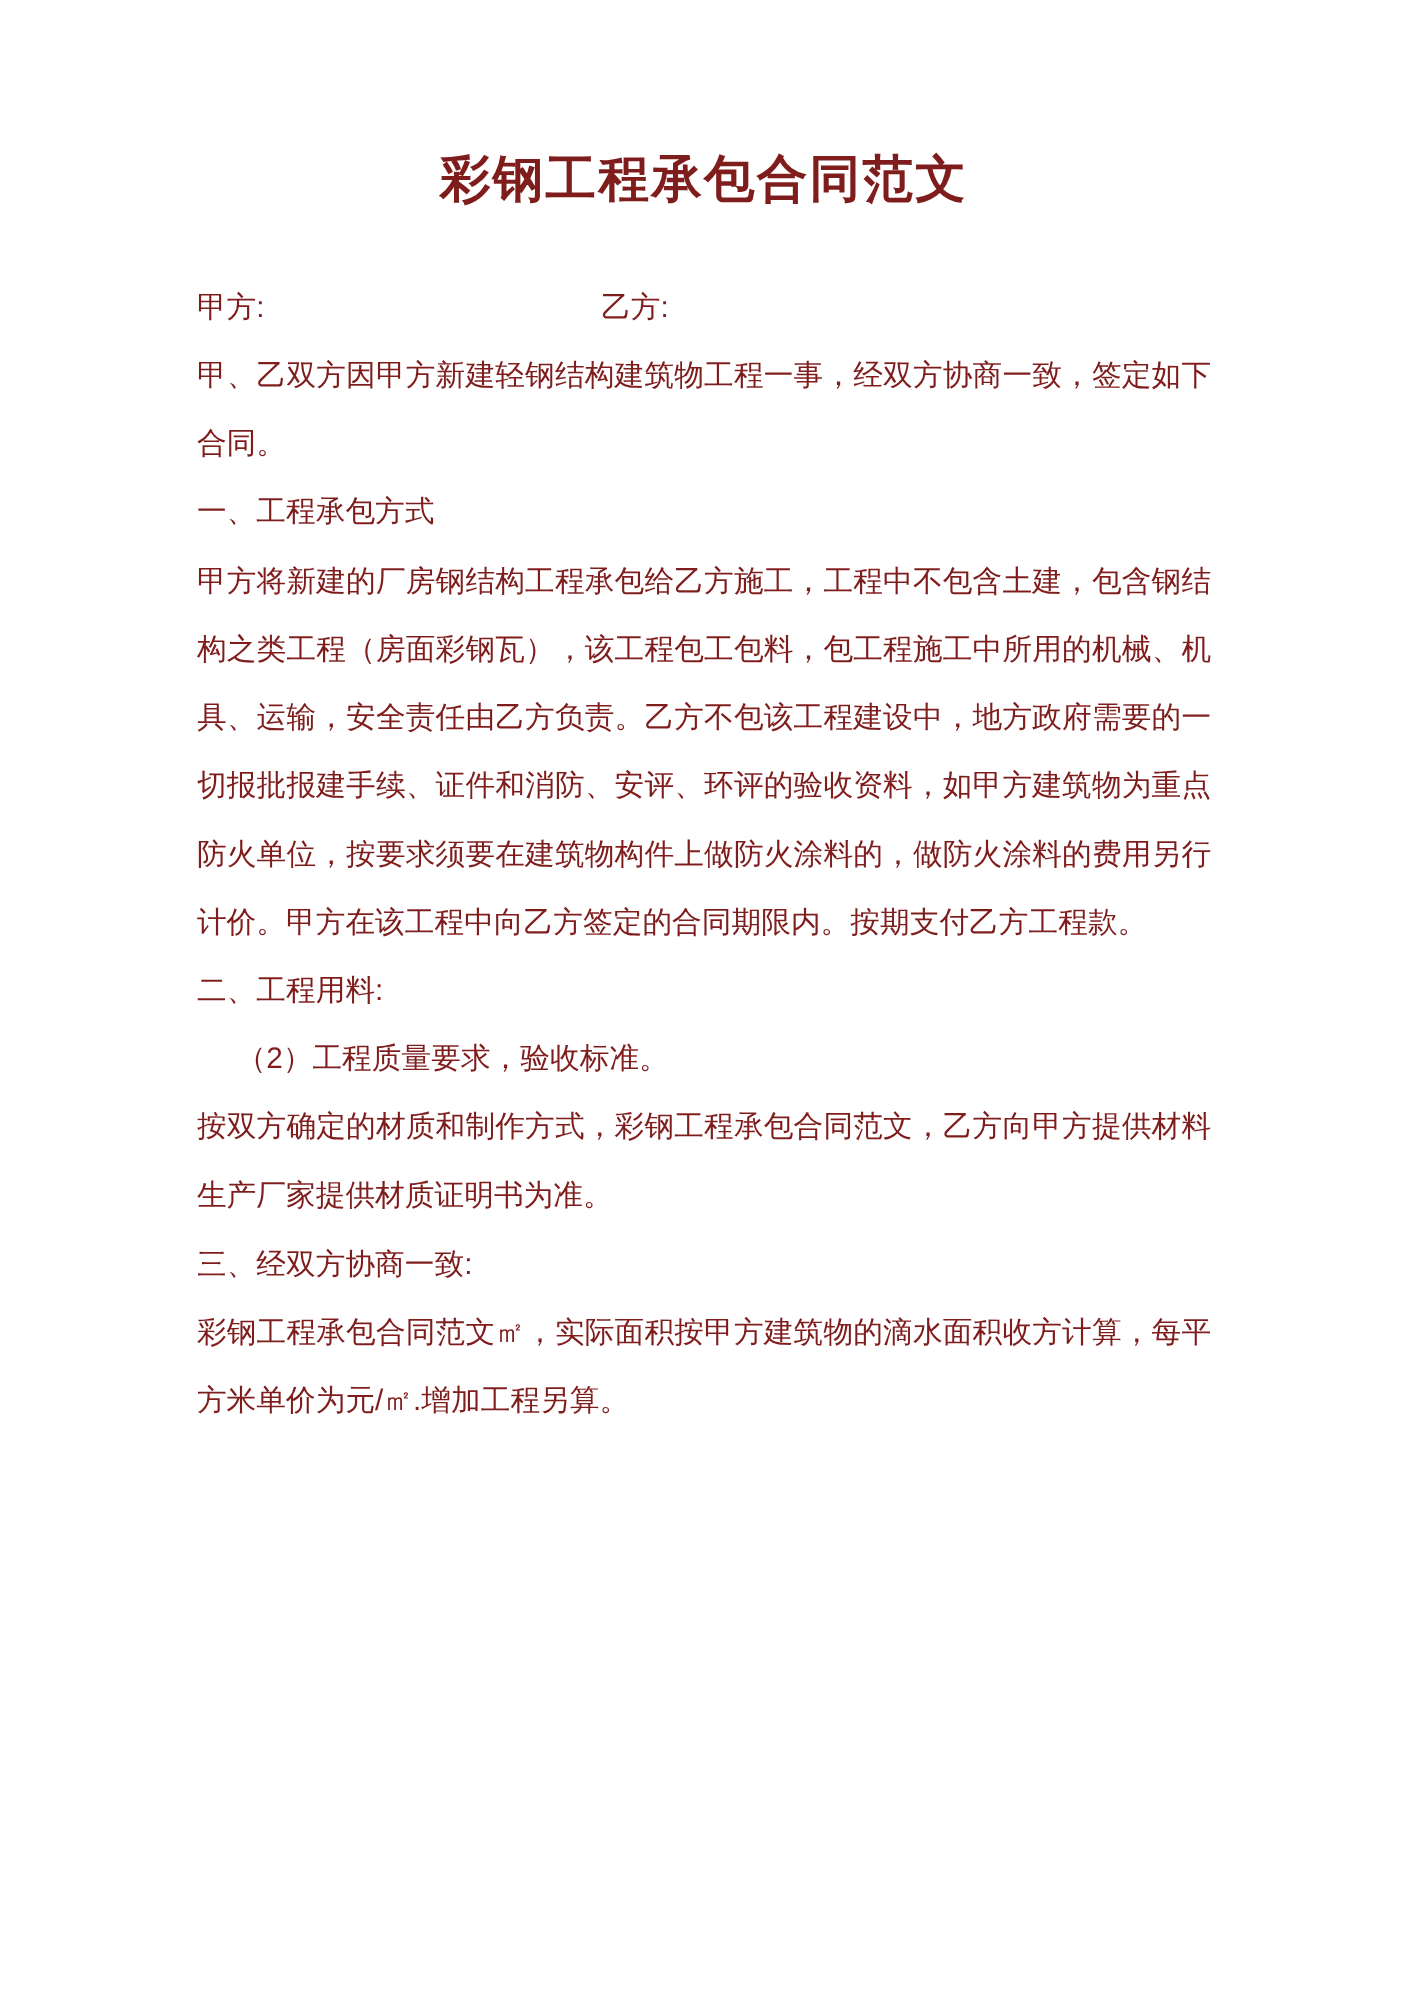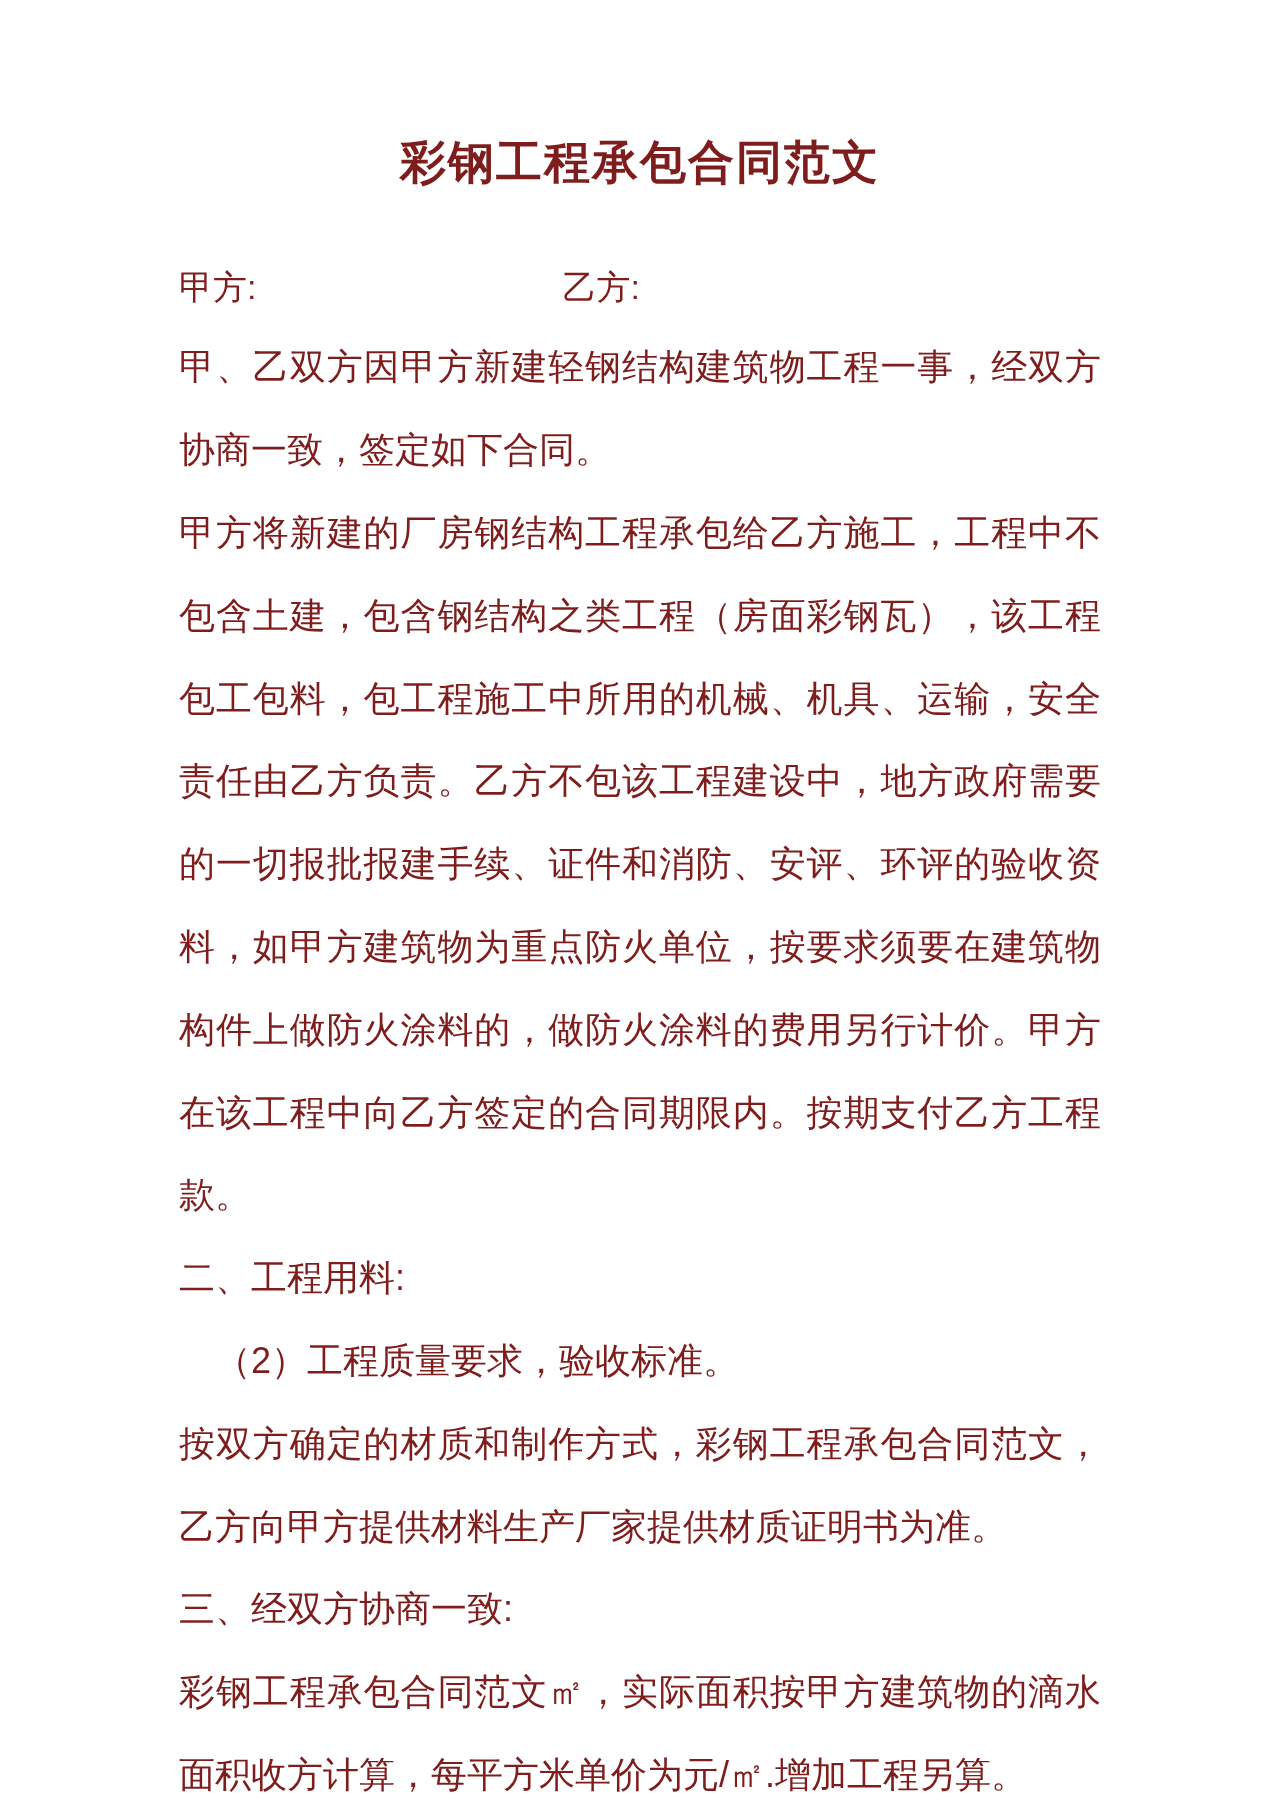--- a/index.html
+++ b/index.html
@@ -20,31 +20,31 @@
   }
   .doc-title {
     margin: 0 0 58px 0;
     text-align: center;
     font-size: 46px;
     font-weight: bold;
     letter-spacing: 2px;
     line-height: 1.2;
   }
   .parties-row {
-    font-size: 34px;
+    font-size: 27px;
     line-height: 2.3;
     margin: 0;
     white-space: nowrap;
   }
   .party-b {
     margin-left: 306px;
   }
   p.body-p {
     margin: 0;
-    font-size: 36px;
+    font-size: 27px;
     line-height: 2.3;
     text-align: justify;
     text-justify: inter-ideograph;
     word-break: break-all;
   }
   p.body-p.indent {
     text-indent: 36px;
   }
 </style>
 </head>
@@ -53,20 +53,21 @@
 <div class="page">
 
   <h1 class="doc-title">彩钢工程承包合同范文</h1>
 
   <div class="parties-row">
     <span>甲方:</span><span class="party-b">乙方:</span>
   </div>
 
   <p class="body-p">甲、乙双方因甲方新建轻钢结构建筑物工程一事，经双方协商一致，签定如下合同。</p>
 
+  <p class="body-p">一、工程承包方式</p>
 
   <p class="body-p">甲方将新建的厂房钢结构工程承包给乙方施工，工程中不包含土建，包含钢结构之类工程（房面彩钢瓦），该工程包工包料，包工程施工中所用的机械、机具、运输，安全责任由乙方负责。乙方不包该工程建设中，地方政府需要的一切报批报建手续、证件和消防、安评、环评的验收资料，如甲方建筑物为重点防火单位，按要求须要在建筑物构件上做防火涂料的，做防火涂料的费用另行计价。甲方在该工程中向乙方签定的合同期限内。按期支付乙方工程款。</p>
 
   <p class="body-p">二、工程用料:</p>
 
 
 
   <p class="body-p indent">（2）工程质量要求，验收标准。</p>
 
   <p class="body-p">按双方确定的材质和制作方式，彩钢工程承包合同范文，乙方向甲方提供材料生产厂家提供材质证明书为准。</p>

